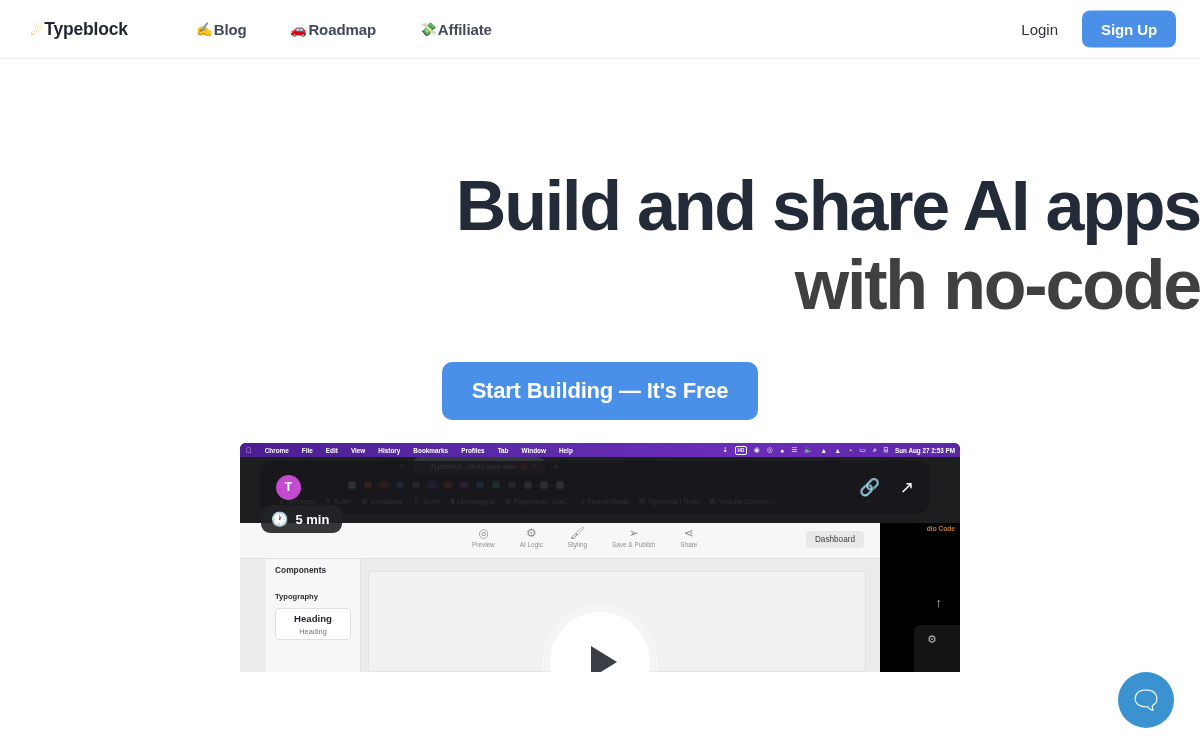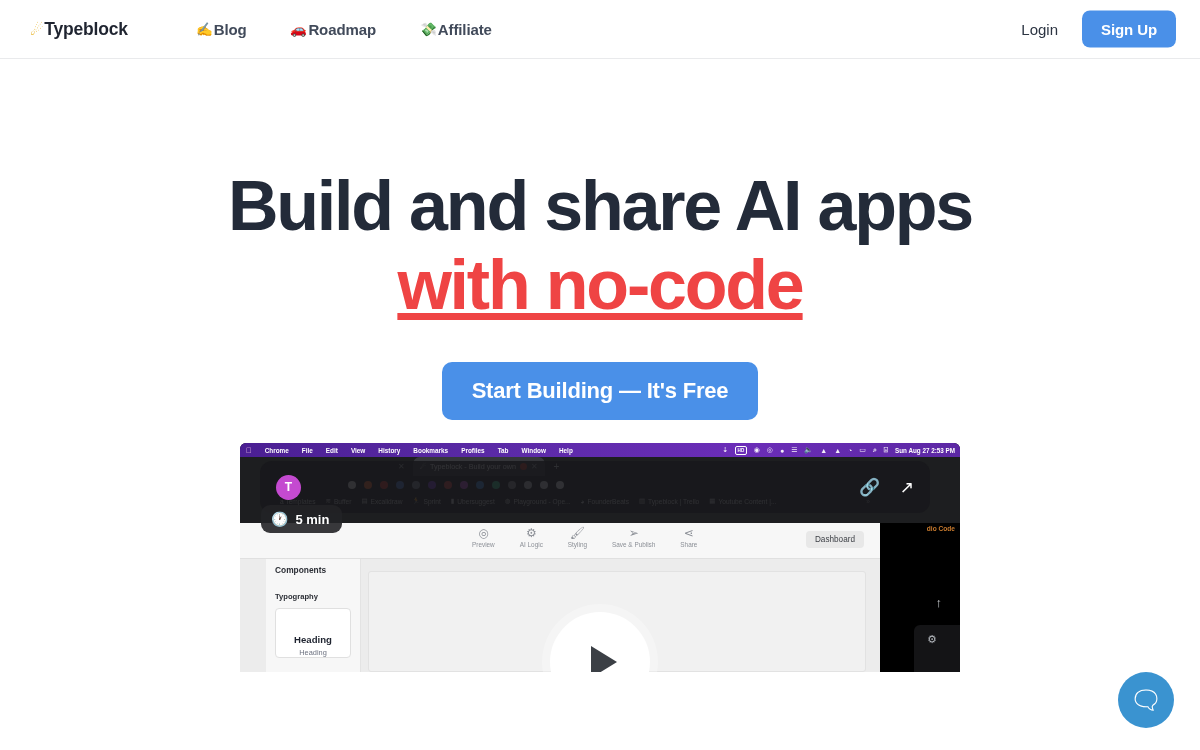--- a/index.html
+++ b/index.html
@@ -51,22 +51,23 @@
     padding: 10px 19px; border-radius: 8px; cursor: pointer;
     letter-spacing: -0.1px;
   }
 
   
   .hero { text-align: center; padding-top: 108px; }
   .hero h1 {
     font-size: 70px; line-height: 1.13;
     font-weight: bold; color: #232b39;
     letter-spacing: -2.2px;
-  }
-  .hero h1 .accent { color: #ef4444; display: block; text-decoration: underline; }
+    text-align: right;
+  }
+  .hero h1 .accent { color: #404040; display: block; }
   .hero-sub {
     margin: 53px auto 0;
     width: 760px;
     font-size: 16.5px; line-height: 1.56;
     color: #6d7486; font-weight: 400;
   }
   .cta-wrap { margin-top: 37px; }
   .cta-btn {
     background: #4a90e8; color: #fff; border: none;
     font-family: inherit;
@@ -167,22 +168,22 @@
   }
   .sidebar {
     position: absolute; left: 26px; top: 36px; bottom: 0; width: 95px;
     background: #f7f7f7; border-right: 1px solid #e3e3e3;
     padding: 6px 9px;
   }
   .sb-title { font-size: 8.4px; font-weight: bold; color: #2c2f36; }
   .sb-sub { font-size: 7.6px; font-weight: bold; color: #2c2f36; margin-top: 17px; }
   .sb-card {
     margin-top: 7px; border: 1px solid #e0e0e0; border-radius: 4px;
-    background: #fff; height: 50px;
-    display: flex; flex-direction: column; align-items: center; justify-content: flex-end;
+    background: #fff; height: 32px;
+    display: flex; flex-direction: column; align-items: center; justify-content: center;
   }
   .sb-card-a { font-size: 9.6px; font-weight: bold; color: #1f2430; }
   .sb-card-b { font-size: 7.4px; color: #6d7280; margin-top: 3px; }
   .canvas {
     position: absolute; left: 128px; right: 14px; top: 48px; bottom: 0;
     background: #f1f1f1; border: 1px solid #e2e2e2; border-radius: 3px;
   }
   .rail {
     position: absolute; left: 0; top: 66px; bottom: 0; width: 26px;
     background: #1d1e20;

